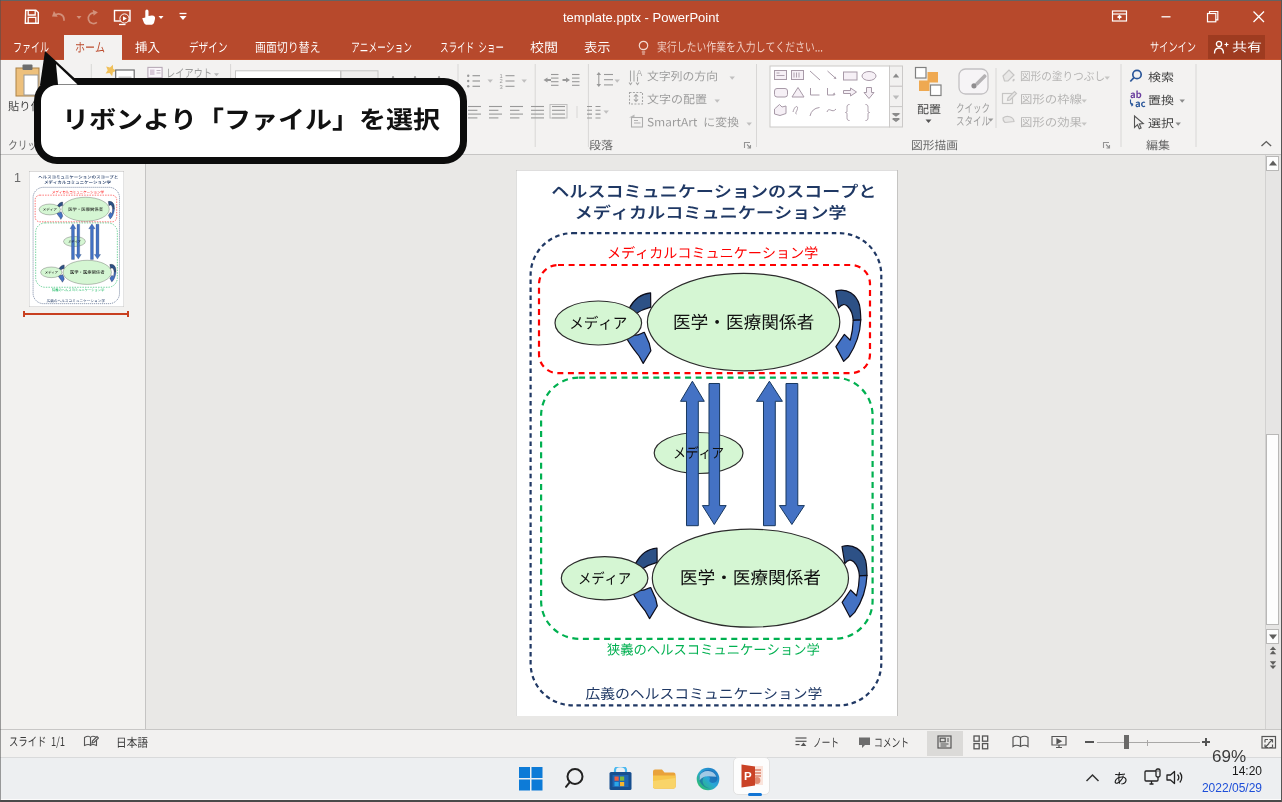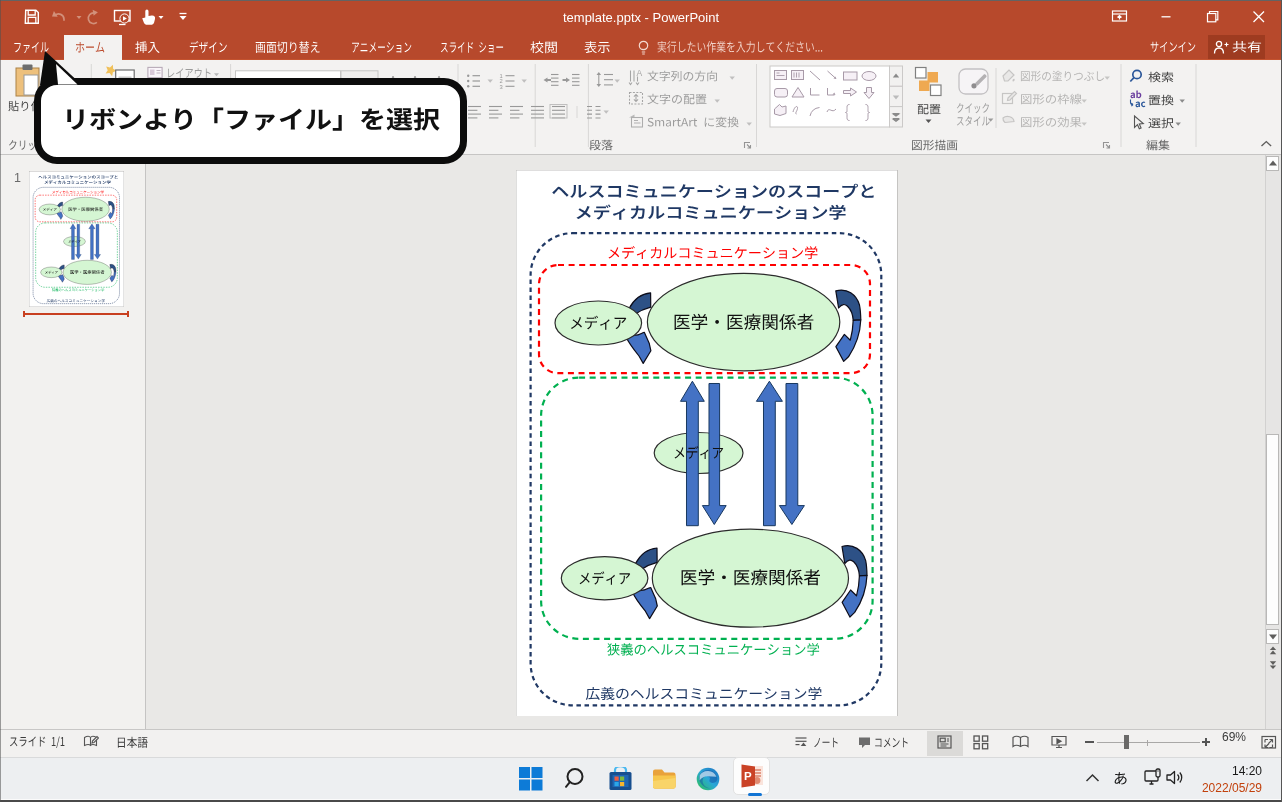--- a/index.html
+++ b/index.html
@@ -1018,21 +1018,21 @@
         <path d="M6 4 l4 2.2 -4 2.2 z" fill="#555"></path>
         <path d="M8 10 v2.5 m-3 0 h6"></path>
       </g>
     </svg>
     <div class="abs" style="left:1085.0px;top:741.3px;width:8.5px;height:1.6px;background:#555"></div>
     <div class="abs" style="left:1097.0px;top:742.0px;width:103.0px;height:1.2px;background:#a9a8a7"></div>
     <div class="abs" style="left:1146.5px;top:739.5px;width:1.2px;height:6.4px;background:#a9a8a7"></div>
     <div class="abs" style="left:1124.0px;top:735.3px;width:4.8px;height:14.0px;background:#6b6a69"></div>
     <div class="abs" style="left:1201.5px;top:741.3px;width:8.5px;height:1.6px;background:#555"></div>
     <div class="abs" style="left:1205.0px;top:737.8px;width:1.6px;height:8.5px;background:#555"></div>
-    <div class="abs" style="left:1246.0px;top:731px;font-size:12px;color:#3b3b3b;font-weight:400;transform:translateX(-100%);white-space:nowrap;line-height:1">69%</div>
+    <div class="abs" style="left:1246.0px;top:748px;font-size:17px;color:#3b3b3b;font-weight:400;transform:translateX(-100%);white-space:nowrap;line-height:1">69%</div>
     <svg class="abs" style="left:1261px;top:735px" width="17" height="15">
       <g fill="none" stroke="#555" stroke-width="1.2">
         <rect x="1" y="1.5" width="13.5" height="11.5"></rect>
         <path d="M4 4.5 h3 v-0 m-3 0 v3 m7.5 5 v-3 m0 3 h-3 m3-8 l-4 4"></path>
         <path d="M11.5 4.5 h-3 m3 0 v3 m-7.5 2 v3 m0 0 h3 m-3 0 l4-4"></path>
       </g>
     </svg>
     <svg class="abs" style="left:519px;top:767px" width="24" height="24">
       <g fill="#0d7bd7">
         <rect x="0" y="0" width="11" height="11"></rect>
@@ -1103,13 +1103,13 @@
       </g>
     </svg>
     <svg class="abs" style="left:1166px;top:770px" width="20" height="15">
       <path d="M1 5 h3.5 l4-3.5 v12 l-4-3.5 h-3.5 z" fill="none" stroke="#222" stroke-width="1.3" stroke-linejoin="round"></path>
       <g fill="none" stroke="#222" stroke-width="1.3">
         <path d="M11.5 4.5 a4.5 4.5 0 0 1 0 6"></path>
         <path d="M13.8 2.5 a7.5 7.5 0 0 1 0 10"></path>
       </g>
     </svg>
     <div class="abs" style="left:1262.0px;top:764.5px;font-size:12.0px;color:#191919;font-weight:400;transform:translateX(-100%);white-space:nowrap;line-height:1">14:20</div>
-    <div class="abs" style="left:1262.0px;top:781.5px;font-size:12.0px;color:#c2410c;font-weight:400;transform:translateX(-100%);white-space:nowrap;line-height:1">2022/05/29</div>
+    <div class="abs" style="left:1262.0px;top:781.5px;font-size:12.0px;color:#1d4ed8;font-weight:400;transform:translateX(-100%);white-space:nowrap;line-height:1">2022/05/29</div>
   </div>
 </body></html>

